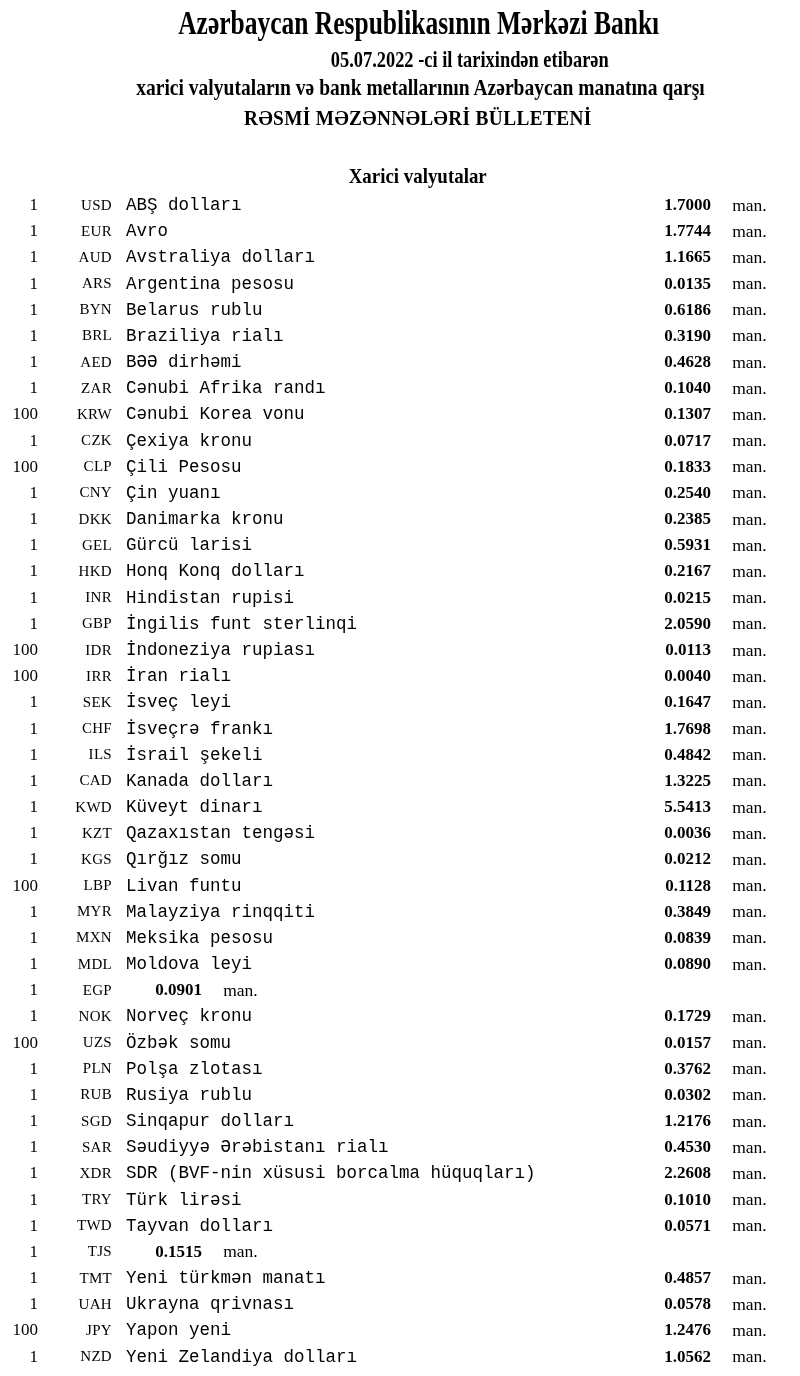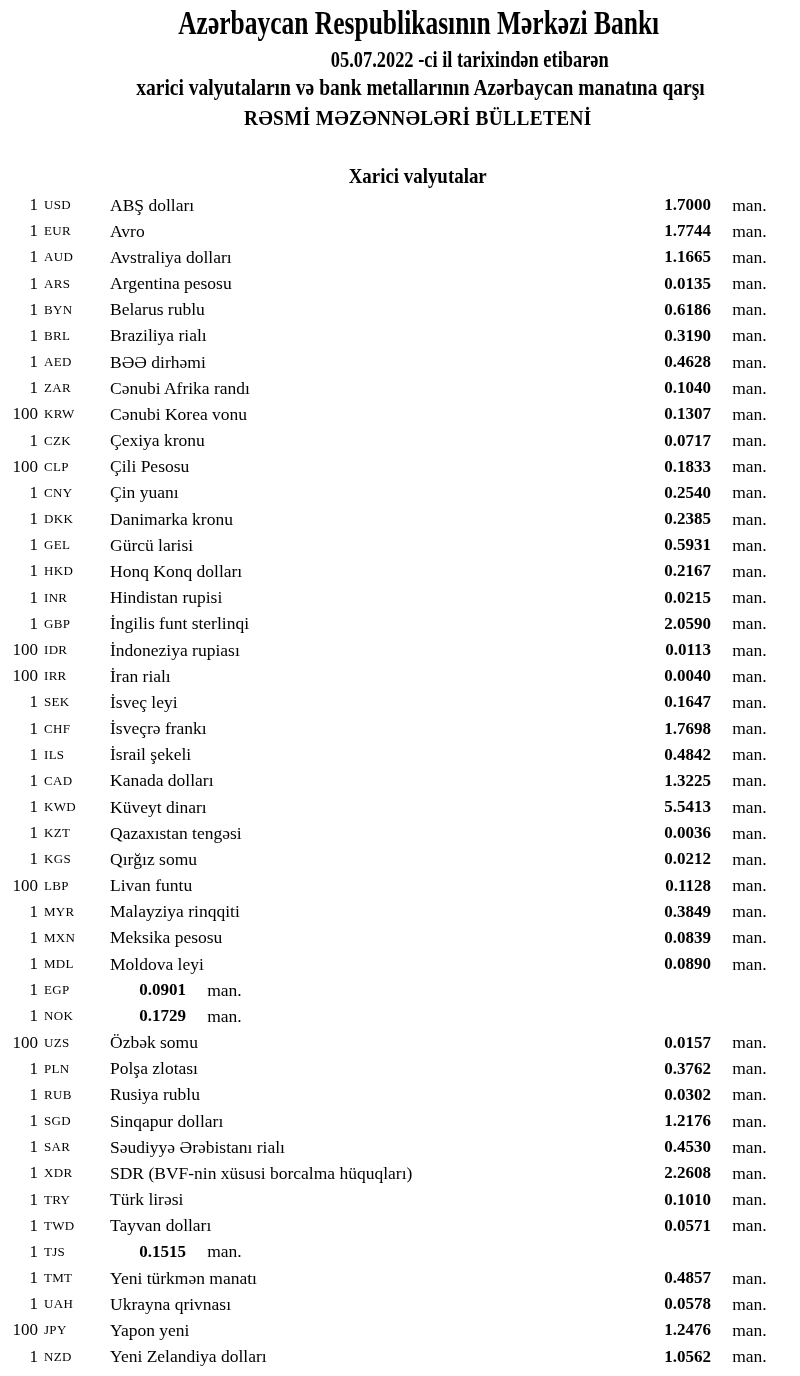--- a/index.html
+++ b/index.html
@@ -25,22 +25,22 @@
   .t-sub > span    { font-size: 23px; line-height: 24px; transform: scaleX(0.85); margin-left: 40px; }
   .t-bull   { top: 106px; }
   .t-bull > span   { font-size: 21px; line-height: 24px; transform: scaleX(0.92); letter-spacing: 0.4px; margin-left: 36px; }
   .t-section{ top: 164px; }
   .t-section > span{ font-size: 21px; line-height: 24px; transform: scaleX(0.90); margin-left: 36px; }
 
   
   .rows { position: absolute; top: 192px; left: 0; width: 800px; }
   .row  { display: flex; align-items: center; height: 26.18px; padding-right: 28px; box-sizing: border-box; }
   .qty  { width: 38px;  text-align: right;  font-size: 17px;   flex: none; }
-  .code { width: 52px;  margin-left: 6px;   text-align: left; font-size: 13px; letter-spacing: 0.3px; flex: none; }
-  .name { flex: 1 1 auto; margin-left: 14px; font-size: 17.5px; white-space: nowrap; overflow: hidden; }
+  .code { width: 52px;  margin-left: 22px;   text-align: right; font-size: 15px; letter-spacing: 0.3px; flex: none; }
+  .name { flex: 1 1 auto; margin-left: 14px; font-size: 17.5px; white-space: nowrap; overflow: hidden; font-family: Liberation Mono, monospace; }
   .rate { width: 90px;  text-align: right;  font-size: 17px; font-weight: bold; flex: none; }
   .unit { width: 45px;  margin-left: 16px;  font-size: 17.5px; flex: none; text-align: center; }
 </style>
 </head>
 <body>
 
 <div class="page">
 
   <div class="hline t-bank">
     <span>Azərbaycan Respublikasının Mərkəzi Bankı</span>
@@ -306,20 +306,21 @@
     <div class="row">
       <span class="qty">1</span>
       <span class="code">EGP</span>
       <span class="rate">0.0901</span>
       <span class="unit">man.</span>
     </div>
 
     <div class="row">
       <span class="qty">1</span>
       <span class="code">NOK</span>
+      <span class="name">Norveç kronu</span>
       <span class="rate">0.1729</span>
       <span class="unit">man.</span>
     </div>
 
     <div class="row">
       <span class="qty">100</span>
       <span class="code">UZS</span>
       <span class="name">Özbək somu</span>
       <span class="rate">0.0157</span>
       <span class="unit">man.</span>

